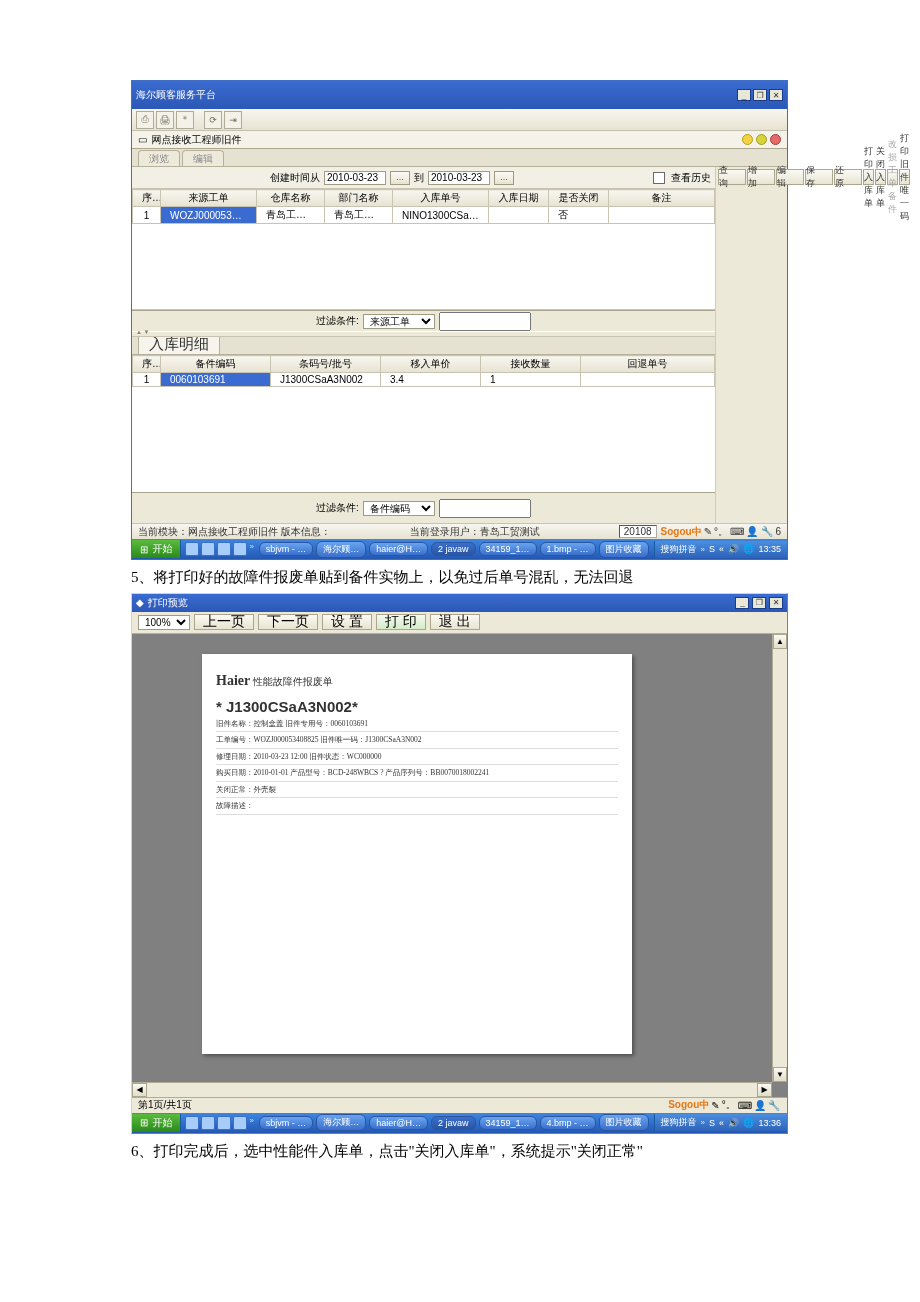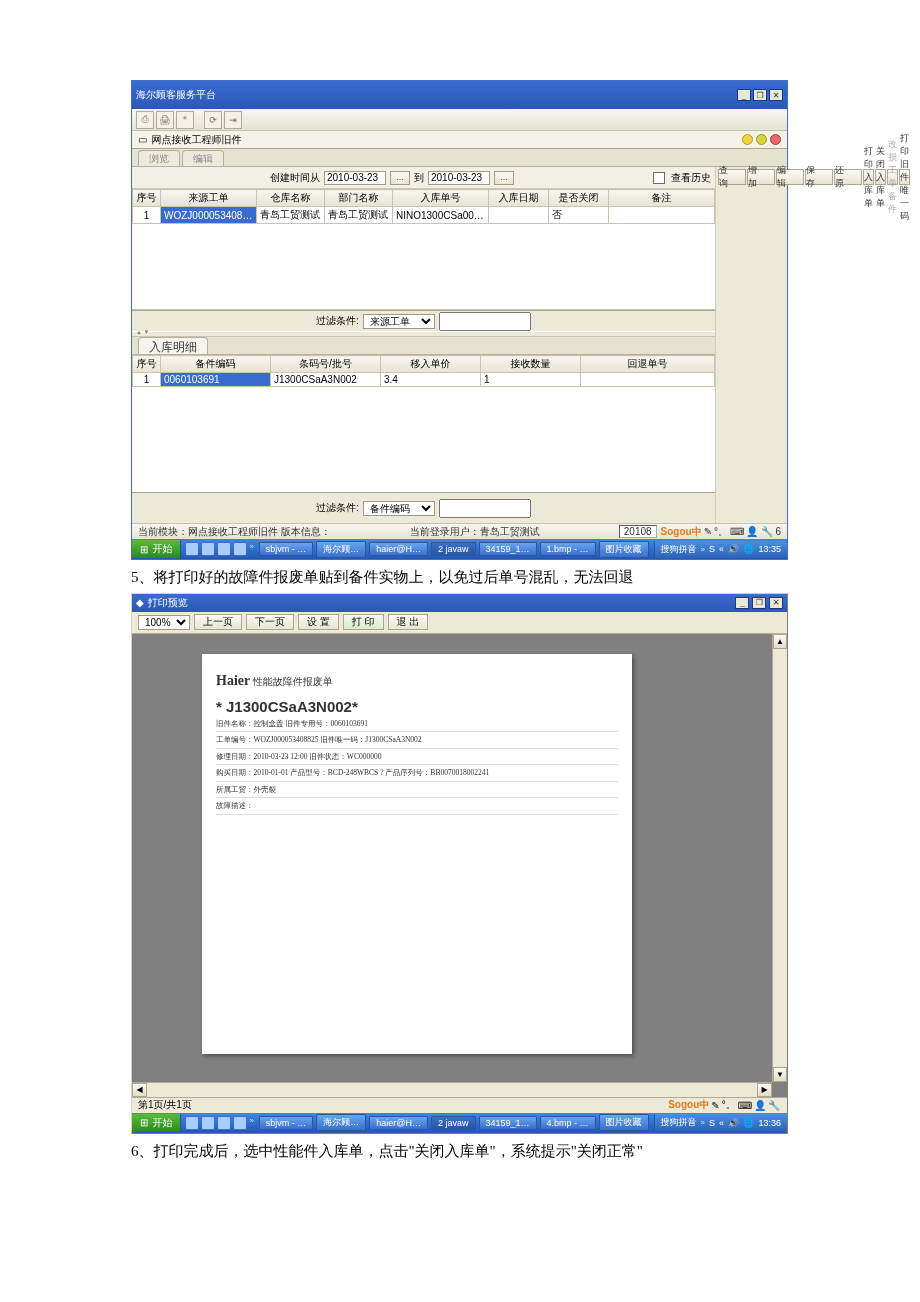--- a/index.html
+++ b/index.html
@@ -29,51 +29,51 @@
   .side-btn { height:16px; background:linear-gradient(180deg,#fbfaf4,#e8e4d2); border:1px solid #aba68e; font-size:9px; display:flex; align-items:center; justify-content:center; color:#333; letter-spacing:4px; }
   .side-btn.wide { letter-spacing:0;text-align:right; }
   .side-btn.disabled { color:#aaa; }
   .filter-row { height:22px; background:#f2f0e5; border-bottom:1px solid #c8c4b1; display:flex; align-items:center; font-size:10px; padding:0 4px; gap:4px; }
   .filter-row .lbl { white-space:nowrap; }
   .filter-row .inp { height:14px; border:1px solid #9f9a83; background:#fff; font-size:10px; padding:0 2px; }
   .filter-row .btn-tiny { width:20px; height:14px; border:1px solid #9f9a83; background:linear-gradient(180deg,#fbfaf4,#e8e4d2); font-size:8px; display:inline-flex;align-items:center;justify-content:center; }
   .filter-row .chk { width:12px;height:12px;border:1px solid #6a6a6a;background:#fff;margin-right:2px; display:inline-block;}
   .grid { background:#fff; border-bottom:1px solid #aaa68e; }
   .grid table { border-collapse:collapse; width:100%; table-layout:fixed; font-size:10px; }
-  .grid th, .grid td { border:1px solid #c8c4b1; padding:1px 3px; height:14px; overflow:hidden; white-space:nowrap; text-overflow:ellipsis; }
+  .grid th, .grid td { border:1px solid #c8c4b1; padding:1px 9px; height:14px; overflow:hidden; white-space:nowrap; text-overflow:ellipsis; }
   .grid th { background:linear-gradient(180deg,#f7f6ef,#e7e3d2); font-weight:normal; text-align:center; }
   .grid td { background:#fff; }
   .grid td.highlight{ background:#3a6bd0; color:#fff; }
   .grid-body-empty { height:86px; background:#fff; border-bottom:1px solid #c8c4b1; }
   .mid-filter { height:20px; display:flex; align-items:center; justify-content:center; gap:4px; background:#ece9d8; font-size:10px; }
   .select { border:1px solid #9f9a83; height:15px; background:#fff; font-size:10px; padding:0 2px; min-width:72px; }
   .divider-bar { height:6px; background:#ece9d8; border-top:1px solid #fff; border-bottom:1px solid #c8c4b1; position:relative; }
   .divider-bar::before{content:"▲ ▼"; position:absolute; left:4px; top:-3px; font-size:6px; color:#8a8571;}
-  .tab-strip2 { height:18px; background:#e5e2d2; border-bottom:1px solid #b5b09a; display:flex; gap:2px; padding:0 6px; font-size:12px; }
+  .tab-strip2 { height:18px; background:#e5e2d2; border-bottom:1px solid #b5b09a; display:flex; gap:2px; padding:0 6px; align-items:flex-end; font-size:15px; }
   .grid-body-empty2 { height:105px; background:#fff; }
   .status-bar { height:16px; background:linear-gradient(180deg,#f7f6f0,#e7e3d2); border-top:1px solid #c8c4b1; display:flex; align-items:center; justify-content:space-between; font-size:10px; padding:0 6px; color:#333; }
   .status-right { display:flex; align-items:center; gap:4px; }
   .tray { display:flex; gap:2px; align-items:center; }
   .tray span { display:inline-block; }
   .taskbar { height:20px; background:linear-gradient(180deg,#3e86e1,#2358b3); display:flex; align-items:center; font-size:10px; color:#fff; }
   .taskbar .start { background:linear-gradient(180deg,#5bba3e,#2a8a1b); padding:2px 8px; border-right:1px solid #1a5a9f; display:flex;align-items:center;gap:4px; }
-  .taskbar .tb-item { background:linear-gradient(180deg,#69a4ef,#3a6fcb); border:1px solid #2a55a0; margin:1px; padding:1px 6px; border-radius:1px; font-size:9px; white-space:nowrap; overflow:hidden; }
+  .taskbar .tb-item { background:linear-gradient(180deg,#69a4ef,#3a6fcb); border:1px solid #2a55a0; margin:1px; padding:1px 6px; border-radius:6px; font-size:9px; white-space:nowrap; overflow:hidden; }
   .taskbar .tb-item.active{ background:linear-gradient(180deg,#3a6fcb,#2a55a0); }
   .taskbar .tb-group { display:flex; align-items:center; gap:1px; flex:1; overflow:hidden; }
   .taskbar .sysclock { background:linear-gradient(180deg,#4b8ee0,#2d63b9); padding:2px 6px; border-left:1px solid #1a5a9f; display:flex;align-items:center;gap:4px; font-size:9px; }
   .quick { display:flex; gap:2px; padding:0 4px; }
   .quick .q { width:14px;height:14px;background:#a8cdfb;border:1px solid #3a6fcb;border-radius:2px; }
 
   .doc-line { margin:6px 131px 0 131px; font-size:15px; font-family:"SimSun","Microsoft YaHei"; line-height:1.5; }
 
   
   .app2 { position: relative; margin:4px 131px 0 131px; background:#808080; border:1px outset #d4d2c9; width:657px; }
   .title-bar2 { height:18px; background: linear-gradient(180deg,#3a6bd0,#2b58b6); color:#fff; display:flex; align-items:center; justify-content:space-between; font-size:10px; padding:0 4px; }
   .pv-toolbar { height:22px; background:#ece9d8; border-bottom:1px solid #b5b09a; display:flex; align-items:center; gap:4px; padding:0 6px; }
-  .pv-btn { height:16px; padding:0 8px; background:linear-gradient(180deg,#fbfaf4,#e8e4d2); border:1px solid #aba68e; font-size:10px; display:inline-flex; align-items:center; }
+  .pv-btn { height:16px; padding:0 8px; background:linear-gradient(180deg,#fbfaf4,#e8e4d2); border:1px solid #aba68e; font-size:14px; display:inline-flex; align-items:center; }
   .pv-canvas-wrap { position:relative; height:448px; background:#808080; overflow:hidden; }
   .scrollbar-v { position:absolute; right:0; top:0; width:15px; height:100%; background:#ece9d8; border-left:1px solid #b0ab96; display:flex; flex-direction:column; justify-content:space-between; }
   .scrollbar-v .arrow{height:15px;background:linear-gradient(180deg,#fbfaf4,#e1ddc9);border:1px solid #aba68e;font-size:8px;display:flex;align-items:center;justify-content:center;}
   .scrollbar-h { height:15px; background:#ece9d8; border-top:1px solid #b0ab96; display:flex; justify-content:space-between; margin-right:15px; }
   .scrollbar-h .arrow{width:15px;background:linear-gradient(180deg,#fbfaf4,#e1ddc9);border:1px solid #aba68e;font-size:8px;display:flex;align-items:center;justify-content:center;}
   .page-status { height:16px; background:#ece9d8; border-top:1px solid #b0ab96; display:flex; align-items:center; justify-content:space-between; padding:0 6px; font-size:10px; }
   .pv-page { position:absolute; left:70px; top:20px; width:430px; height:400px; background:#fff; box-shadow:2px 2px 4px rgba(0,0,0,0.4); }
   .doc-inner { padding:14px 14px; font-size:7.5px; color:#333; line-height:1.8; font-family:"SimSun","Microsoft YaHei"; }
   .doc-inner .row { border-bottom:1px solid #ddd; padding:1px 0; }
   .doc-title { font-size:10px; }
@@ -314,21 +314,21 @@
   </div>
   <div class="pv-canvas-wrap">
     <div class="pv-page">
       <div class="doc-inner">
         <div class="doc-title"><b>Haier</b> <span>性能故障件报废单</span></div>
         <div class="barcode-line">* J1300CSaA3N002*</div>
         <div class="row" style="margin-top:-4px;">旧件名称：控制盒盖   旧件专用号：0060103691</div>
         <div class="row">工单编号：WOZJ000053408825   旧件唯一码：J1300CSaA3N002</div>
         <div class="row">修理日期：2010-03-23 12:00   旧件状态：WC000000</div>
         <div class="row">购买日期：2010-01-01  产品型号：BCD-248WBCS ?  产品序列号：BB0070018002241</div>
-        <div class="row">所属工贸：外壳裂</div>
+        <div class="row">关闭正常：外壳裂</div>
         <div class="row">故障描述：</div>
       </div>
     </div>
     <div class="scrollbar-v">
       <div class="arrow">▲</div>
       <div class="arrow">▼</div>
     </div>
   </div>
   <div class="scrollbar-h">
     <div class="arrow">◀</div>

